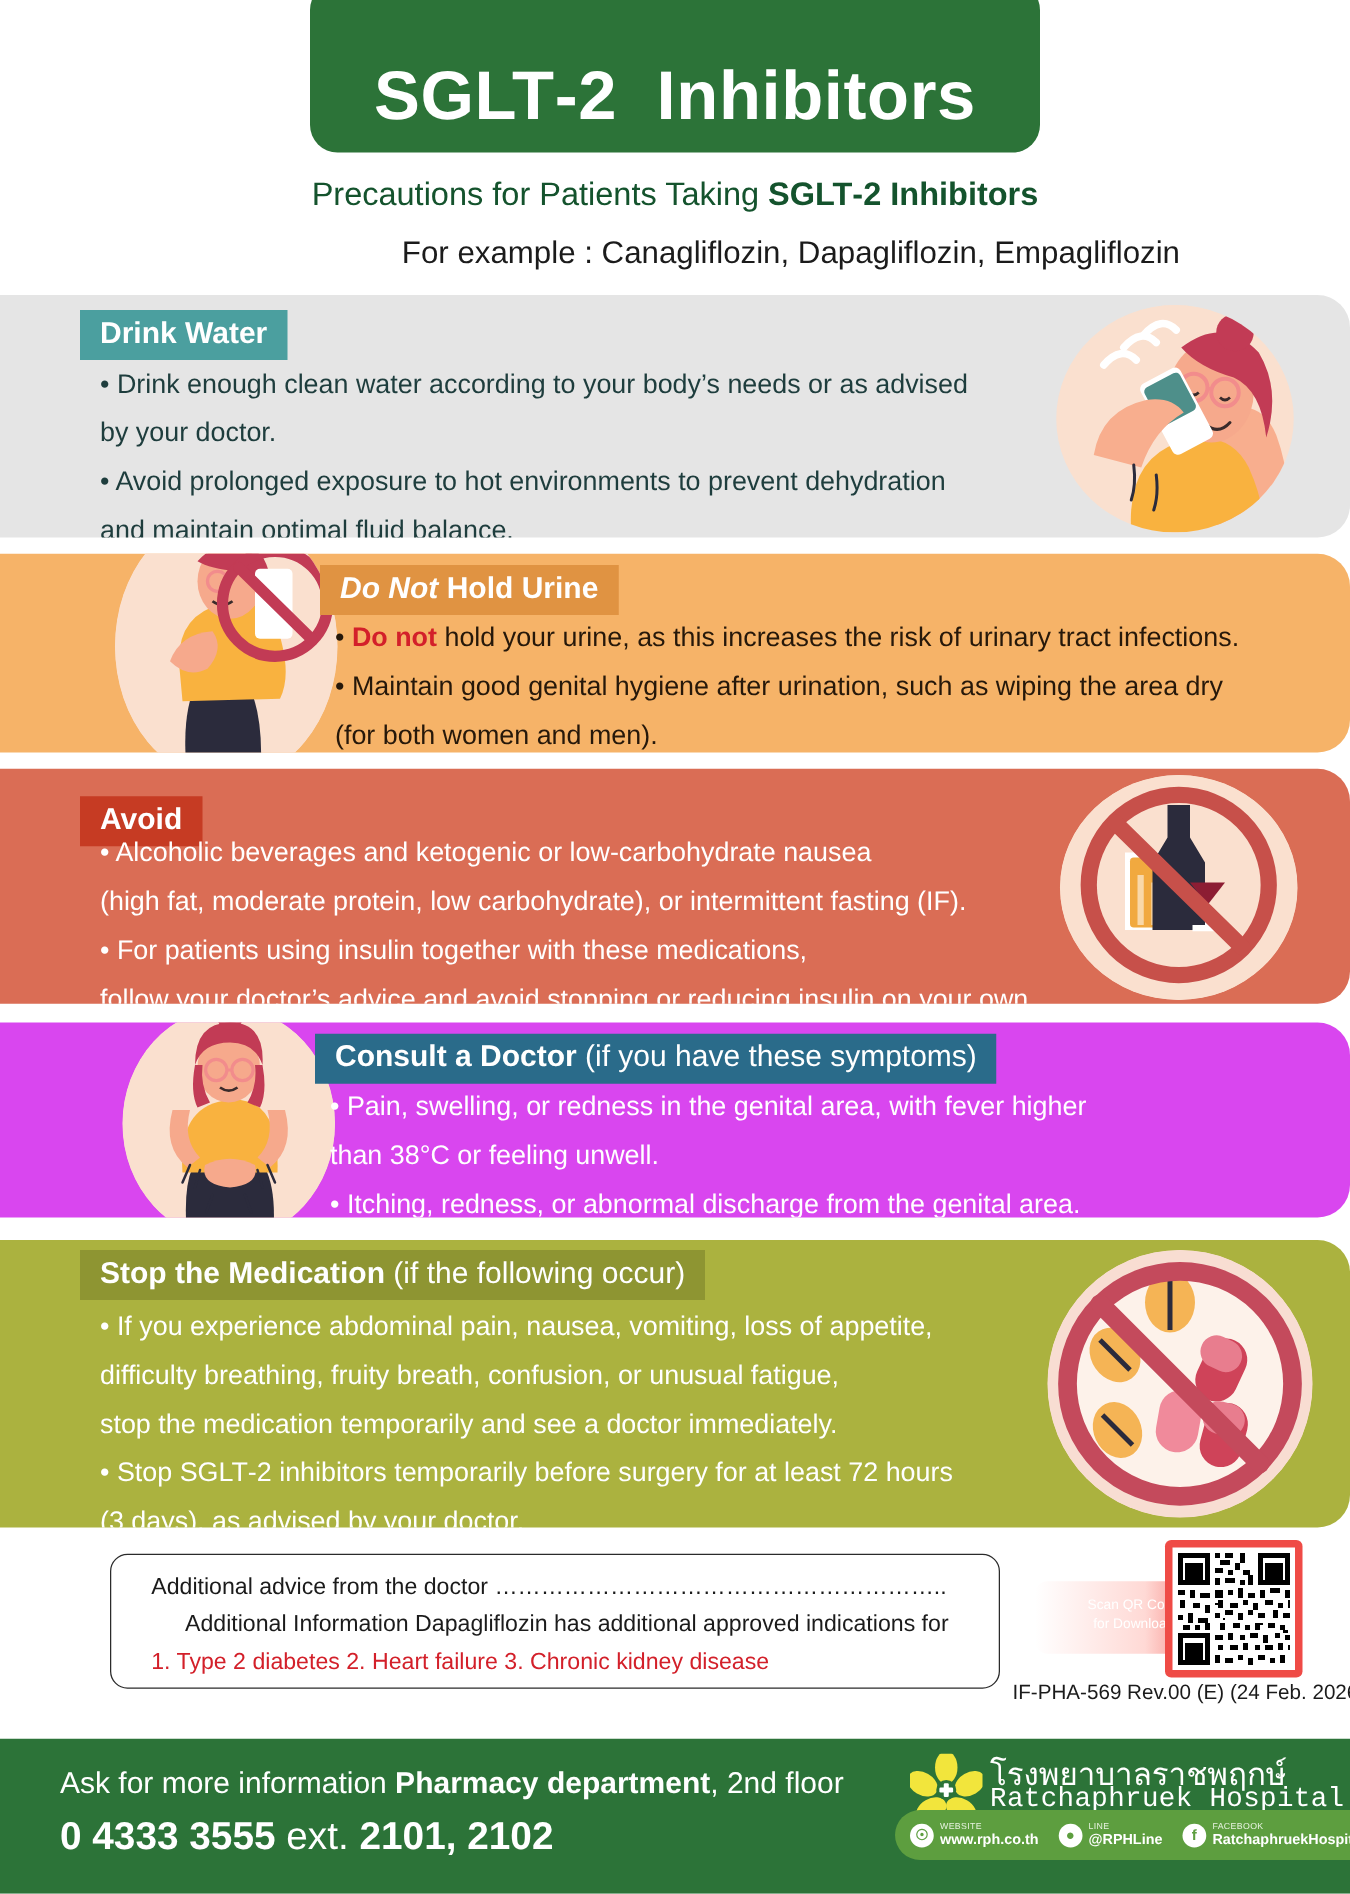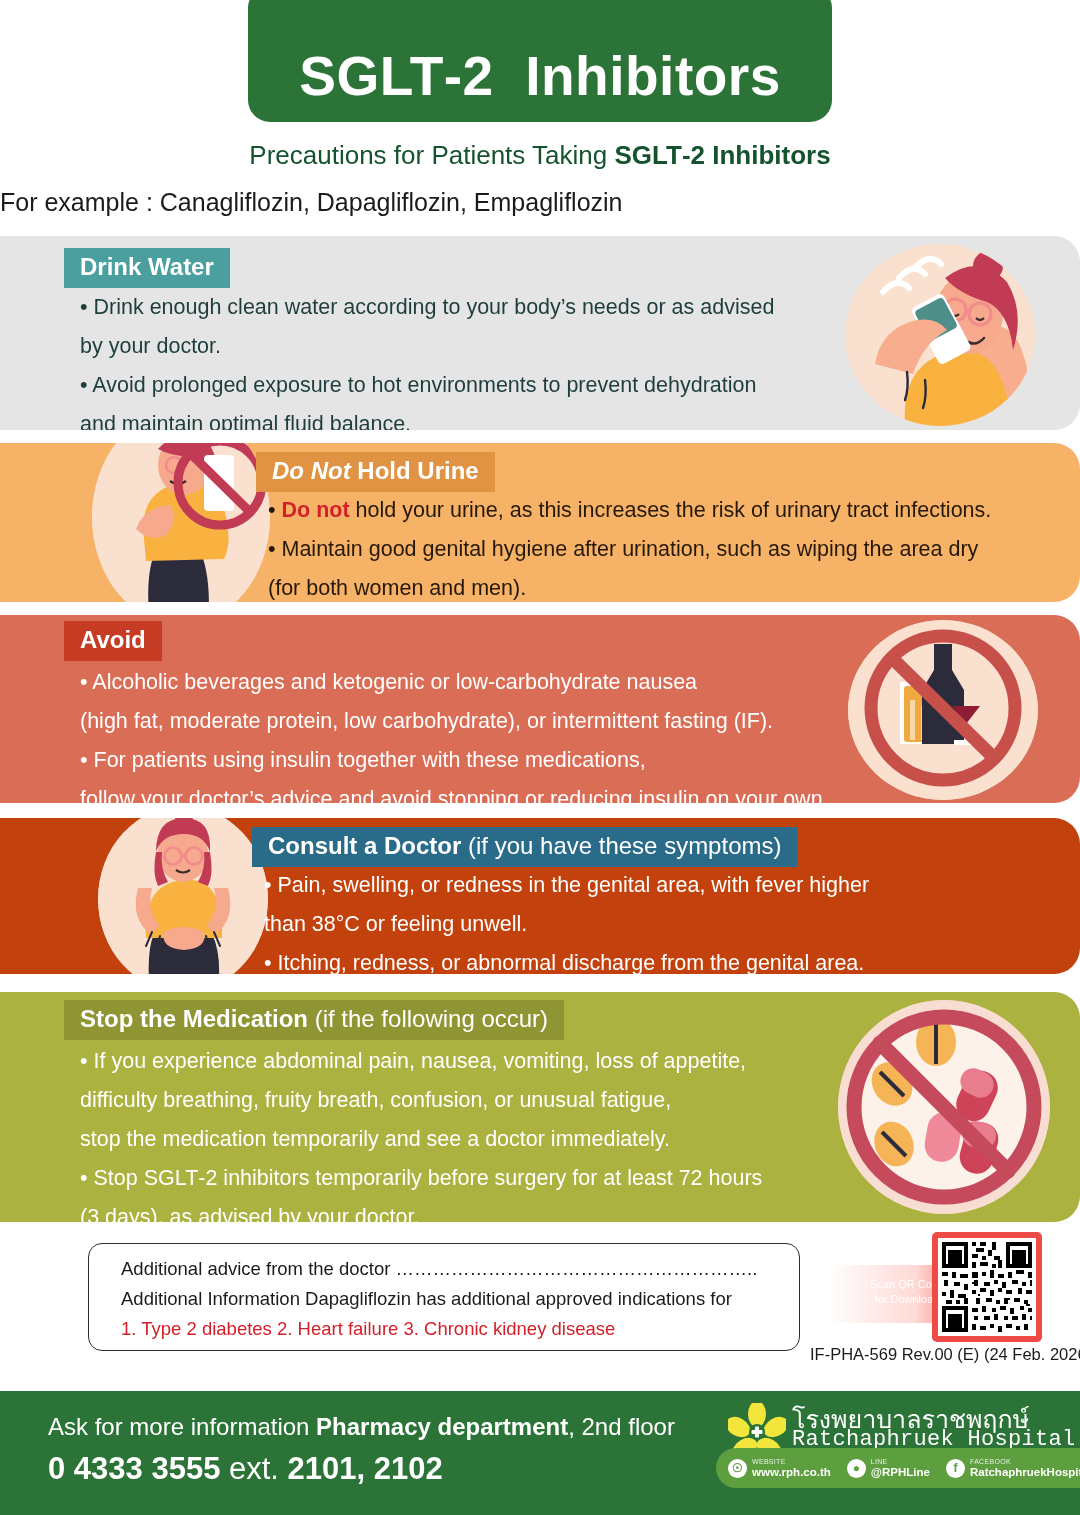--- a/index.html
+++ b/index.html
@@ -20,21 +20,21 @@
   .title-banner .title{
     color:#fff; font-size:55px; font-weight:bold; letter-spacing:0.5px;
     line-height:1; padding-bottom:18px; white-space:pre;
   }
   .subtitle1{
     position:absolute; left:0; top:140px; width:1080px; text-align:center;
     font-size:26px; color:#14532d; white-space:nowrap;
   }
   .subtitle1 b{font-weight:bold;}
   .subtitle2{
-    position:absolute; left:0; top:188px; width:944px; text-align:left;
+    position:absolute; left:0; top:188px; width:944px; text-align:right;
     font-size:25px; color:#1b1b1b; white-space:nowrap;
   }
 
   
   .band{ position:absolute; left:0; width:1080px; overflow:hidden; }
   .chip{
     position:absolute; display:inline-block; color:#fff; font-weight:bold;
     padding:6px 16px 8px 16px; font-size:24px; line-height:1.1; white-space:nowrap;
   }
   .chip .light{ font-weight:normal; }
@@ -47,44 +47,44 @@
   #band-water .chip{ background:#4b9f9f; left:64px; top:12px; }
   #band-water .body-txt{ left:80px; top:52px; color:#1e3d3d; }
 
   
   #band-urine{ top:443px; height:159px; background:#f6b368; border-radius:0 26px 26px 0; }
   #band-urine .chip{ background:#e09342; left:256px; top:9px; }
   #band-urine .body-txt{ left:268px; top:48px; color:#26180a; }
 
   
   #band-avoid{ top:615px; height:188px; background:#da6d55; border-radius:0 26px 26px 0; }
-  #band-avoid .chip{ background:#c63b23; left:64px; top:6px; }
+  #band-avoid .chip{ background:#c63b23; left:64px; top:22px; }
   #band-avoid .body-txt{ left:80px; top:48px; color:#ffffff; }
 
   
-  #band-doctor{ top:818px; height:156px; background:#c2410c; border-radius:0 26px 26px 0; }
+  #band-doctor{ top:818px; height:156px; background:#d946ef; border-radius:0 26px 26px 0; }
   #band-doctor .chip{ background:#2a6b8a; left:252px; top:9px; }
   #band-doctor .body-txt{ left:264px; top:48px; color:#ffffff; }
 
   
   #band-stop{ top:992px; height:230px; background:#abb23f; border-radius:0 26px 26px 0; }
   #band-stop .chip{ background:#8e9532; left:64px; top:8px; }
   #band-stop .body-txt{ left:80px; top:50px; color:#ffffff; }
 
   
   .illus{ position:absolute; border-radius:50%; background:#fae0cf; overflow:hidden; }
 
   
   .notes{
     position:absolute; left:88px; top:1243px; width:712px; height:108px;
     border:1.6px solid #2b2b2b; border-radius:14px; background:#fff;
   }
   .notes-line{ position:absolute; left:32px; font-size:18.5px; color:#1b1b1b; white-space:nowrap; }
   #note-l1{ top:14px; }
-  #note-l2{ top:44px; }
+  #note-l2{ top:44px;margin-left:27px; }
   #note-l3{ top:74px; color:#d3202a; }
 
   
   .qr-wrap{ position:absolute; left:828px; top:1237px; width:224px; height:92px; }
   .qr-tail{
     position:absolute; left:0; top:28px; width:160px; height:58px; border-radius:10px;
     background:linear-gradient(to right,#ffffff 0%, #ffd9d5 55%, #ef4b46 100%);
   }
   .qr-tail-txt{
     position:absolute; left:24px; top:40px; width:110px; text-align:center;

